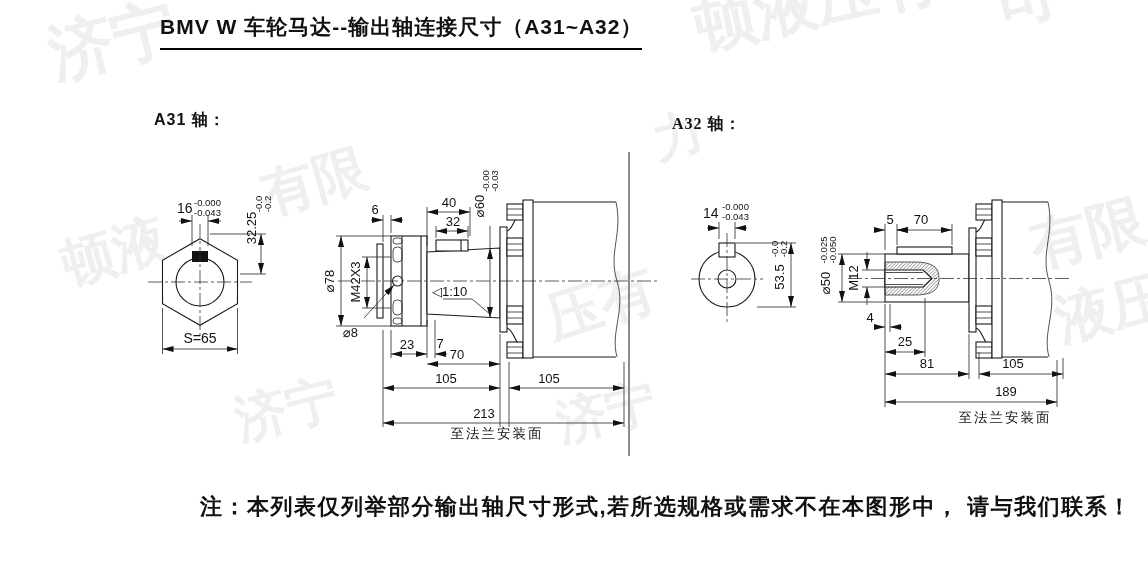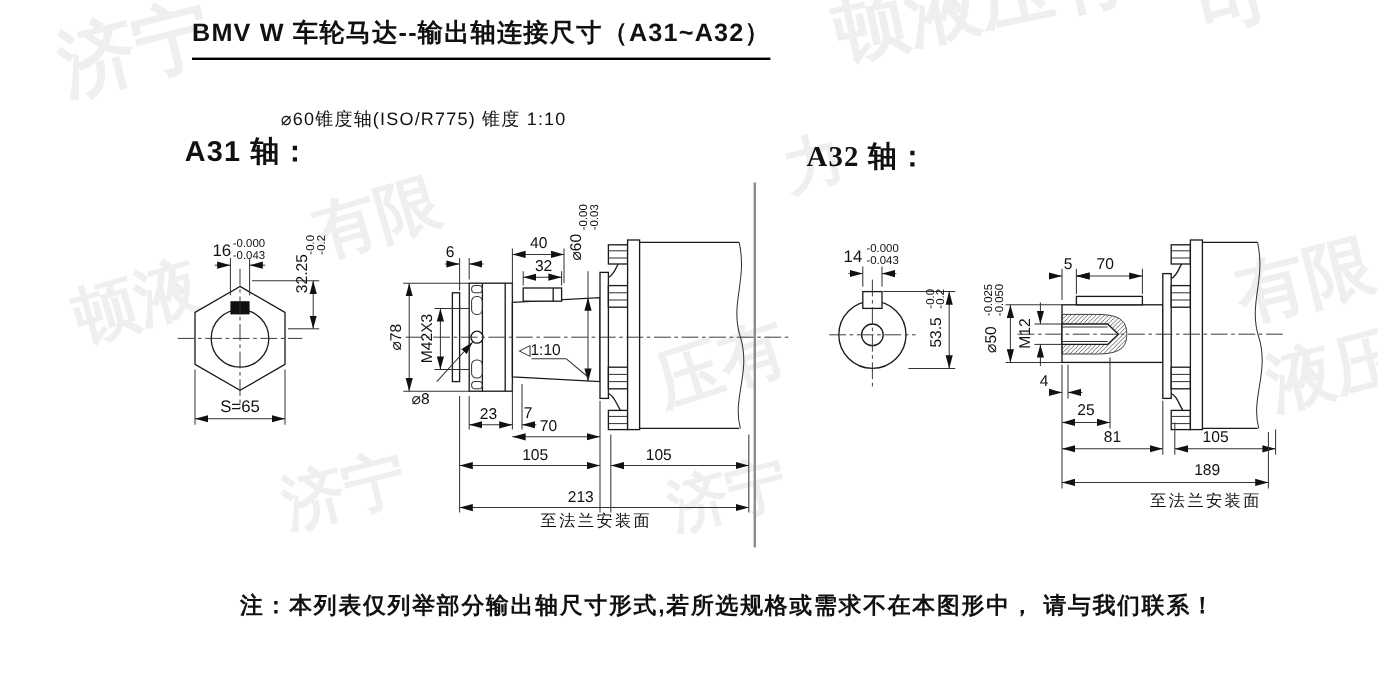--- a/index.html
+++ b/index.html
@@ -4,27 +4,27 @@
 <style>
   html,body{margin:0;padding:0;}
   body{width:1148px;height:563px;background:#fff;position:relative;overflow:hidden;
        font-family:"Liberation Sans","DejaVu Sans",sans-serif;color:#111;}
   .wm{position:absolute;font-weight:bold;white-space:nowrap;z-index:0;
       font-family:"DejaVu Sans",sans-serif;transform-origin:left top;user-select:none;}
   #drawing{position:absolute;left:0;top:0;z-index:1;}
   .txt{position:absolute;z-index:2;}
   #title{left:160px;top:13px;font-size:21px;font-weight:bold;letter-spacing:1px;
          padding-bottom:7px;border-bottom:2px solid #000;}
-  .shaft-heading{font-size:24px;font-weight:bold;letter-spacing:1px;}
+  .shaft-heading{font-size:16px;font-weight:bold;letter-spacing:1px;}
   #a31-heading{left:154px;top:110px;}
   #a32-heading{left:672px;top:114px;font-family:Liberation Serif, serif;}
   .spec{font-size:15px;letter-spacing:1px;}
   #a31-specs{left:234px;top:86px;line-height:28.5px;}
   #a32-specs{left:746px;top:100px;line-height:23.5px;}
-  #note{left:200px;top:492px;font-size:19px;font-weight:bold;letter-spacing:1.5px;}
+  #note{left:200px;top:492px;font-size:22px;font-weight:bold;letter-spacing:1.5px;}
   
   .ol{fill:#fff;stroke:#1a1a1a;stroke-width:1.1;}
   .oln{fill:none;stroke:#1a1a1a;stroke-width:1.1;}
   .th{fill:none;stroke:#333;stroke-width:0.85;}
   .cl{fill:none;stroke:#333;stroke-width:0.8;stroke-dasharray:14 3 3 3;}
   text{font-family:"Liberation Sans","DejaVu Sans",sans-serif;fill:#111;}
   .dim{font-size:13px;}
   .dimm{font-size:14px;}
   .tol{font-size:9.5px;}
   .cjk{font-size:13.5px;letter-spacing:2px;}
@@ -43,21 +43,20 @@
     <span class="wm" style="left: 228px; top: 388px; font-size: 52px; color: rgb(239, 239, 239); transform: rotate(-14deg);">济宁</span>
     <span class="wm" style="left: 550px; top: 392px; font-size: 50px; color: rgb(239, 239, 239); transform: rotate(-14deg);">济宁</span>
     <span class="wm" style="left: 1022px; top: 210px; font-size: 58px; color: rgb(239, 239, 239); transform: rotate(-14deg);">有限</span>
     <span class="wm" style="left: 1048px; top: 286px; font-size: 56px; color: rgb(239, 239, 239); transform: rotate(-14deg);">液压</span>
   </div>
 
 <div id="title" class="txt">BMV W 车轮马达--输出轴连接尺寸（A31~A32）</div>
 
 <div id="a31-heading" class="txt shaft-heading">A31 轴：</div>
 <div id="a31-specs" class="txt">
-  <div class="spec">⌀60锥度轴(ISO/R775) 锥度 1:10</div>
 </div>
 
 <div id="a32-heading" class="txt shaft-heading">A32 轴：</div>
 <div id="a32-specs" class="txt">
 </div>
 
 <div id="note" class="txt">注：本列表仅列举部分输出轴尺寸形式,若所选规格或需求不在本图形中， 请与我们联系！</div>
 
 <svg id="drawing" width="1148" height="563" viewBox="0 0 1148 563">
   <defs>

